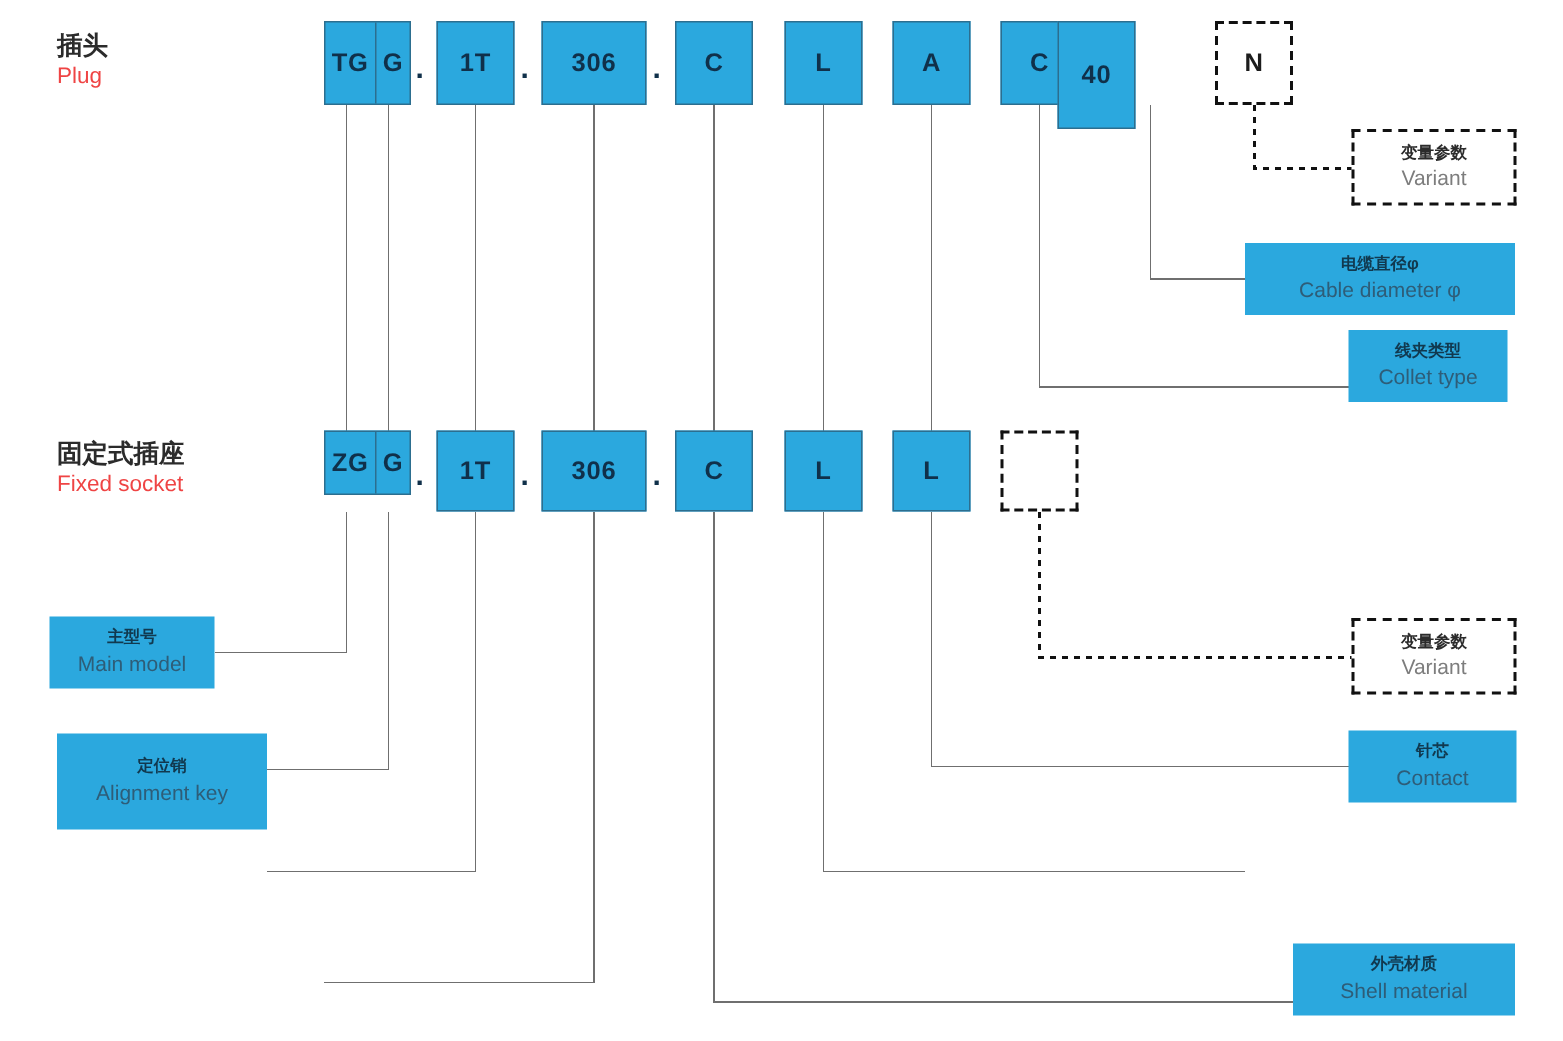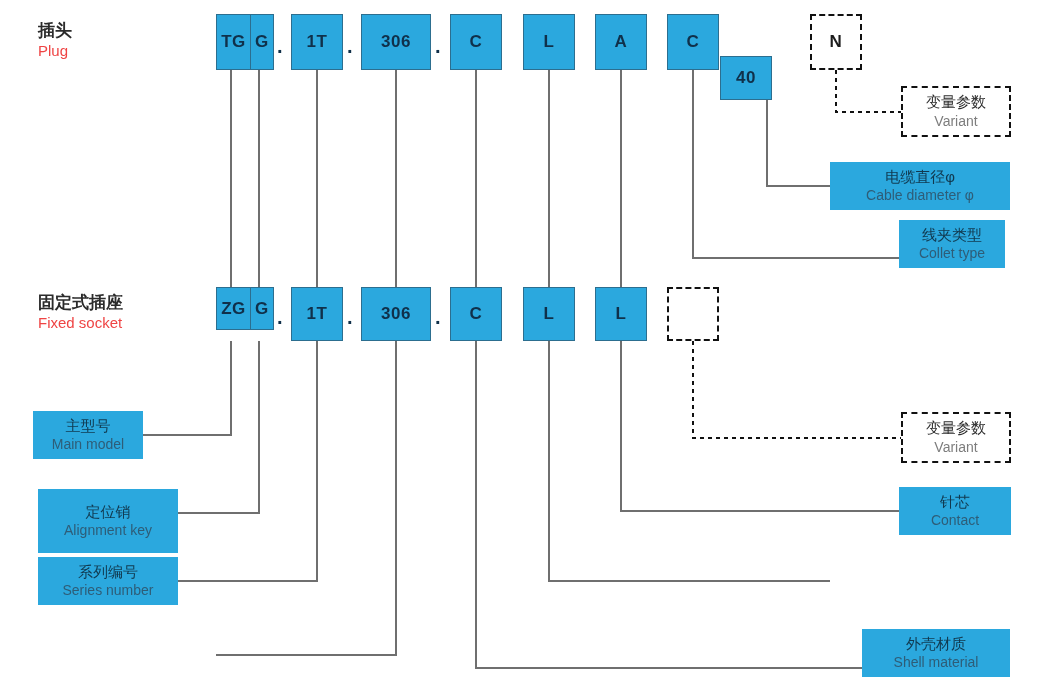--- a/index.html
+++ b/index.html
@@ -46,21 +46,21 @@
   }
 
   
   .lbl{
     position:absolute;z-index:3;
     background:#2BA8DE;box-sizing:border-box;
     display:flex;flex-direction:column;align-items:center;justify-content:center;
     padding:4px 10px;
   }
   .lbl .cn{
-    font-size:15px;font-weight:normal;color:#11394f;line-height:1.25;white-space:nowrap;
+    font-size:11px;font-weight:bold;color:#11394f;line-height:1.25;white-space:nowrap;
   }
   .lbl .en{
     font-size:14px;color:#2e5d78;line-height:1.3;white-space:nowrap;
   }
   .lbl.dashed{
     background:#ffffff;border:2px dashed #111111;
   }
   .lbl.dashed .cn{color:#2b2b2b;}
   .lbl.dashed .en{color:#7d7d7d;}
 </style>
@@ -121,21 +121,21 @@
   <div class="code" style="left:291px;top:14px;width:52px;height:56px;">1T</div>
   <span class="dot" style="left:347px;top:36px;">.</span>
 
   <div class="code" style="left:361px;top:14px;width:70px;height:56px;">306</div>
   <span class="dot" style="left:435px;top:36px;">.</span>
 
   <div class="code" style="left:450px;top:14px;width:52px;height:56px;">C</div>
   <div class="code" style="left:523px;top:14px;width:52px;height:56px;">L</div>
   <div class="code" style="left:595px;top:14px;width:52px;height:56px;">A</div>
   <div class="code" style="left:667px;top:14px;width:52px;height:56px;">C</div>
-  <div class="code" style="left:720px;top:14px;width:52px;height:44px;margin-top:42px;">40</div>
+  <div class="code" style="left:705px;top:14px;width:52px;height:72px;">40</div>
   <div class="code ghost" style="left:810px;top:14px;width:52px;height:56px;">N</div>
 
   <div class="rowhead" style="left:38px;top:292px;">
     <div class="cn">固定式插座</div>
     <div class="en">Fixed socket</div>
   </div>
 
   <div class="code split" style="left:216px;top:287px;width:58px;height:43px;">
     <span class="seg first">ZG</span>
     <span class="seg">G</span>
@@ -187,19 +187,15 @@
   <div class="lbl" style="left:33px;top:411px;width:110px;height:48px;">
     <div class="cn">主型号</div>
     <div class="en">Main model</div>
   </div>
 
   <div class="lbl" style="left:38px;top:489px;width:140px;height:64px;">
     <div class="cn">定位销</div>
     <div class="en">Alignment key</div>
   </div>
 
-  <div class="lbl" style="left:38px;top:557px;width:140px;height:48px;">
-    <div class="cn">系列编号</div>
-    <div class="en">Series number</div>
-  </div>
 
 
 </div>
 
 </body></html>

